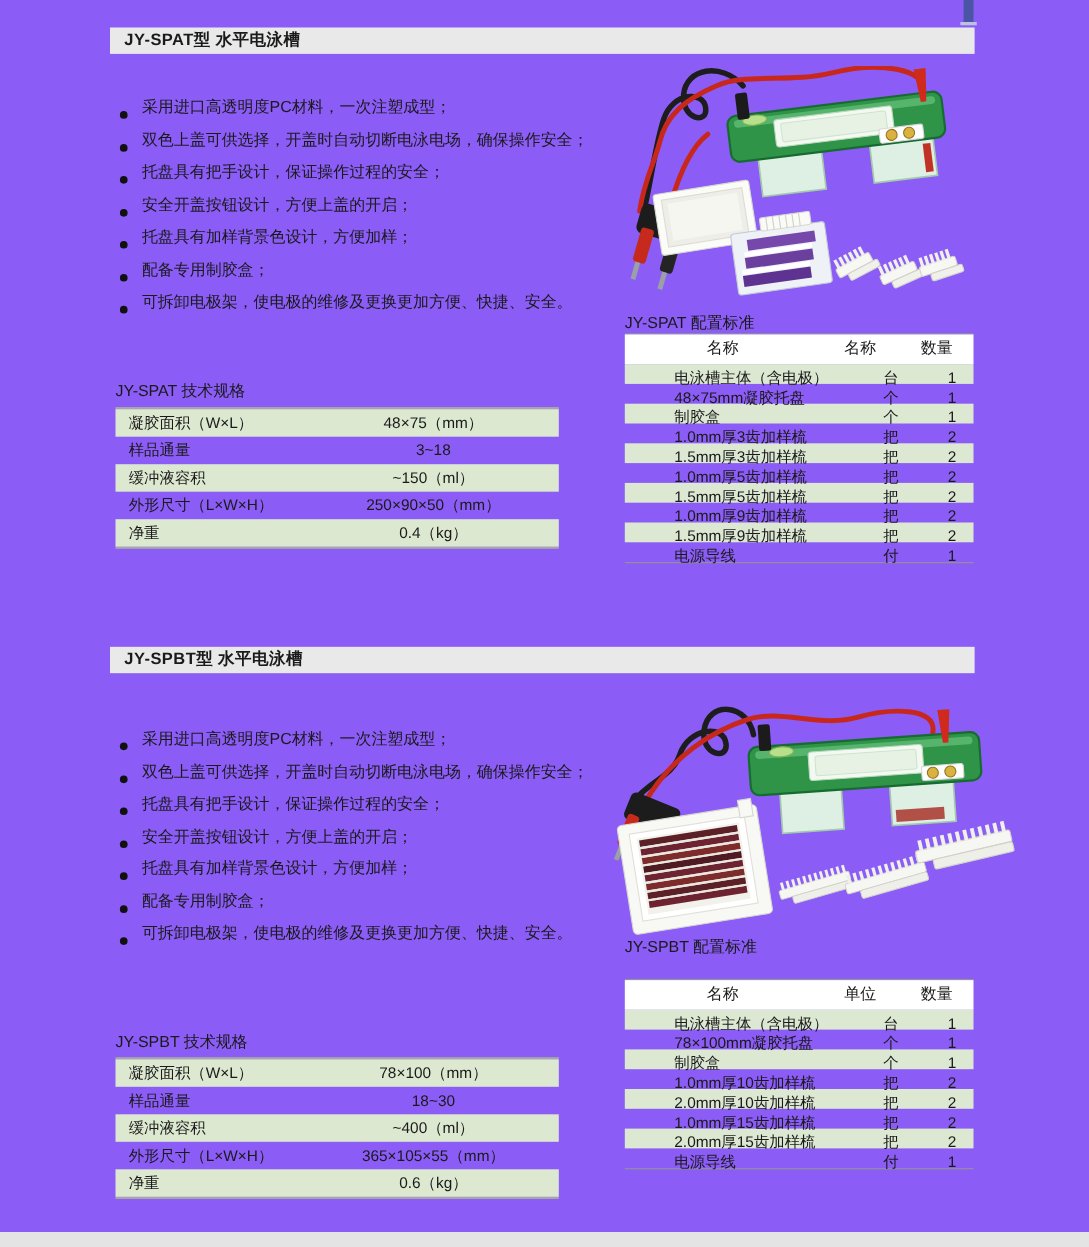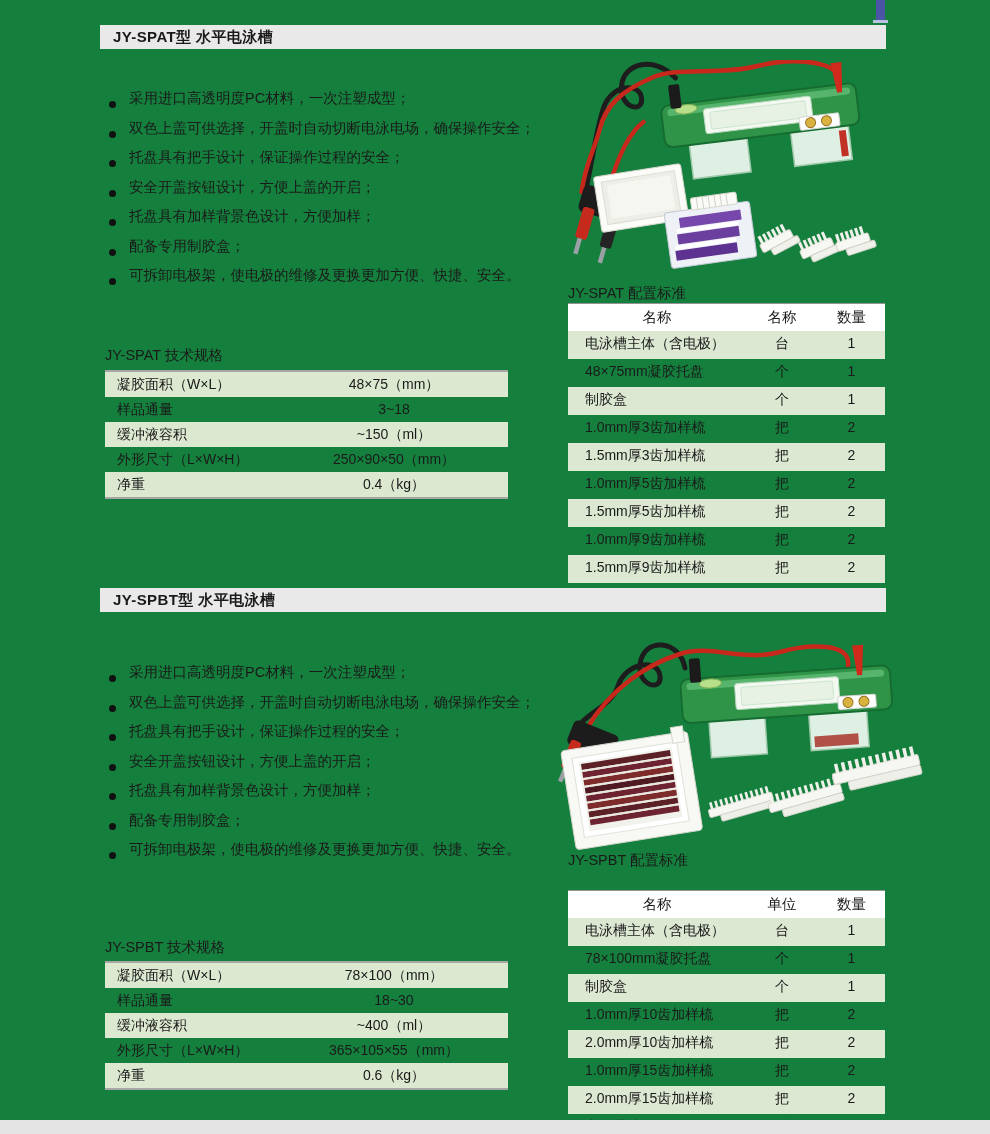--- a/index.html
+++ b/index.html
@@ -1,18 +1,18 @@
 <!DOCTYPE html>
 <html><head>
 <meta charset="utf-8">
 <style>
   * { margin:0; padding:0; box-sizing:border-box; }
   html,body { background:#fff; }
   body { font-family:"Liberation Sans","DejaVu Sans",sans-serif; color:#1a1a1a; }
-  .page { position:relative; width:990px; height:1134px; background:#15803d; overflow:hidden; }
+  .page { position:relative; width:990px; height:1134px; background:#8b5cf6; overflow:hidden; }
 
   .corner-tab { position:absolute; left:876px; top:0; width:9px; height:20px; background:#4a55a5; }
   .corner-tab-line { position:absolute; left:873px; top:20px; width:15px; height:3px; background:#b9c3e0; }
 
   .sec-header { position:absolute; left:100px; width:786px; height:24px; background:#e9e9e9;
                 font-size:15px; font-weight:bold; line-height:24px; padding-left:13px; letter-spacing:.4px; }
 
   .features { position:absolute; list-style:none; width:455px; }
   .features li { display:flex; align-items:flex-end; font-size:14.5px; line-height:20px; margin-bottom:9.5px; }
   .features .dot { flex:0 0 7px; width:7px; height:7px; border-radius:50%; background:#111; margin:6px 13px 0 3px; }
@@ -23,21 +23,21 @@
   .spec .row { display:flex; height:25px; line-height:25px; font-size:14px;justify-content:center; }
   .spec .row:nth-child(odd) { background:#dde8d0; }
   .spec .k { flex:0 0 175px; padding-left:12px; }
   .spec .v { flex:1; text-align:center; }
 
   .cfg { position:absolute; width:317px; border-top:1.5px solid #949494; border-bottom:1.5px solid #949494; }
   .cfg .hrow { display:flex; height:27px; line-height:27px; font-size:14.5px; background:#fff; }
   .cfg .hrow .h1 { flex:0 0 178px; text-align:center; }
   .cfg .hrow .h2 { flex:0 0 72px; text-align:center; }
   .cfg .hrow .h3 { flex:1; text-align:center; }
-  .cfg .rows .row { display:flex; height:28px; line-height:24.5px; font-size:14px; }
+  .cfg .rows .row { display:flex; height:18px; line-height:24.5px; font-size:14px;padding-left:28px; }
   .cfg .rows .row:nth-child(odd) { background:#dce8d2; }
   .cfg .n { flex:0 0 178px; padding-left:17px; }
   .cfg .u { flex:0 0 72px; text-align:center; }
   .cfg .q { flex:1; text-align:center; }
 
   .photo { position:absolute; }
   .footer-bar { position:absolute; left:0; top:1120px; width:990px; height:14px; background:#e4e4e4; }
 </style>
 </head>
 <body>

